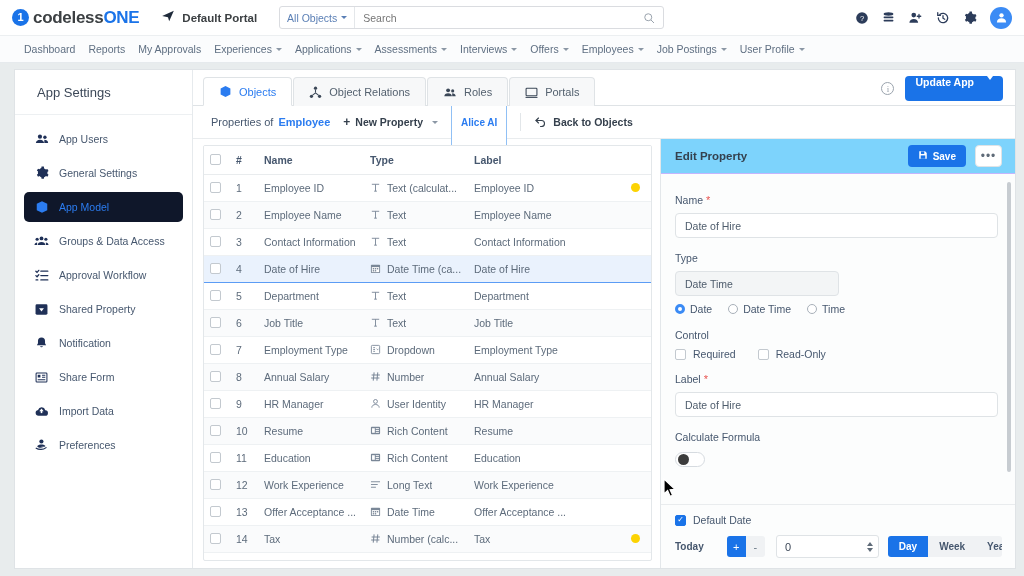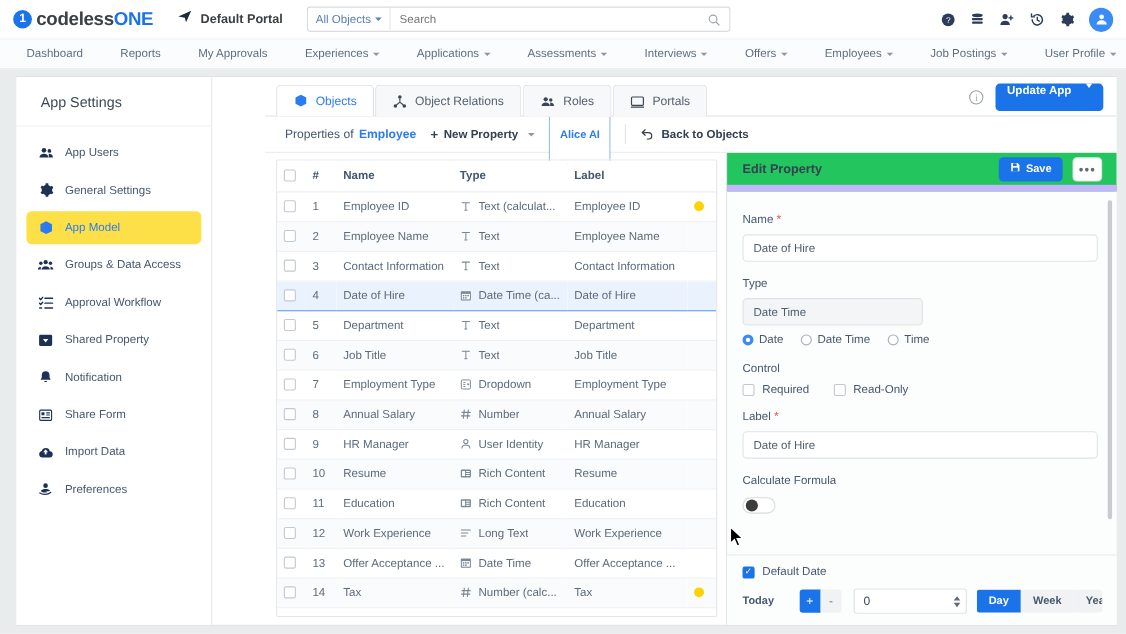--- a/index.html
+++ b/index.html
@@ -50,52 +50,52 @@
   .topright { margin-left: auto; display: flex; align-items: center; gap: 13px; }
   .ticon { color: #2c3c5a; display: flex; align-items: center; }
   .avatar {
     width: 22px; height: 22px; border-radius: 50%; background: #3b8bf5;
     display: flex; align-items: center; justify-content: center;
   }
 
   
   .navbar {
     height: 27px; background: #fbfcfd; border-bottom: 1px solid #e6eaed;
-    display: flex; align-items: center; padding: 0 24px; gap: 34px;
+    display: flex; align-items: center; padding: 0 24px; gap: 13px;
   }
   .navitem {
     font-size: 10.5px; color: #5f6f82; display: flex; align-items: center; gap: 4px;
     white-space: nowrap;
   }
   .caret {
     width: 0; height: 0; border-left: 3px solid transparent;
     border-right: 3px solid transparent; border-top: 3.5px solid #8b97a5;
   }
 
   
   .body-area {
     position: absolute; left: 0; top: 63px; width: 1024px; height: 513px;
     background: #e8eced; padding: 6px 8px 7px 14px;
   }
-  .panels { display: flex; height: 100%; background: #fff; border: 1px solid #dfe3e6; gap: 48px; }
+  .panels { display: flex; height: 100%; background: #fff; border: 1px solid #dfe3e6; }
 
   
   .sidebar { width: 178px; border-right: 1px solid #e6eaed; background: #fff; flex: none; }
   .sidebar-title {
     font-size: 13px; color: #3c4858; padding: 15px 0 14px 22px;
     border-bottom: 1px solid #edf0f2;
   }
   .side-list { padding: 9px 9px 0 9px; }
   .side-item {
     display: flex; align-items: center; gap: 10px; height: 30px;
     padding: 0 10px; border-radius: 5px; margin-bottom: 4px;
   }
   .side-item .si { width: 15px; display: flex; justify-content: center; color: #1f3057; flex: none; }
   .side-item .sl { font-size: 10.5px; color: #46576e; }
-  .side-item.active { background: #fde047; }
+  .side-item.active { background: #0f172a; }
   .side-item.active .si, .side-item.active .sl { color: #2b7cf0; }
 
   
   .main { flex: 1; display: flex; flex-direction: column; min-width: 0; }
 
   .tabs-row {
     display: flex; align-items: flex-end; height: 36px;
     border-bottom: 1px solid #dfe3e6; padding-left: 10px; background: #fff;
     position: relative;
   }
@@ -172,21 +172,21 @@
   .typecell .tyt { overflow: hidden; text-overflow: ellipsis; white-space: nowrap; }
   .dot { width: 9px; height: 9px; border-radius: 50%; background: #fcd303; display: block; }
 
   
   .edit-col {
     width: 355px; flex: none; border-left: 1px solid #e3e7ea;
     display: flex; flex-direction: column; background: #fcfdfd; min-height: 0;
   }
   .edit-head {
     display: flex; align-items: center; height: 35px; padding: 0 13px 0 14px;
-    border-bottom: 6px solid #c4b5fd; background: #22c55e; flex: none;
+    border-bottom: 1px solid #c4b5fd; background: #7dd3fc; flex: none;
   }
   .edit-title { font-size: 11.5px; font-weight: 700; color: #34414f; }
   .edit-head-right { margin-left: auto; display: flex; align-items: center; gap: 9px; justify-content: flex-end; }
   .save-btn {
     background: #1a73e8; color: #fff; font-size: 10px; font-weight: 700;
     height: 22px; padding: 0 10px; border-radius: 4px;
     display: flex; align-items: center; gap: 5px;
   }
   .dots-btn {
     width: 27px; height: 22px; border: 1px solid #dfe3e6; border-radius: 4px;

